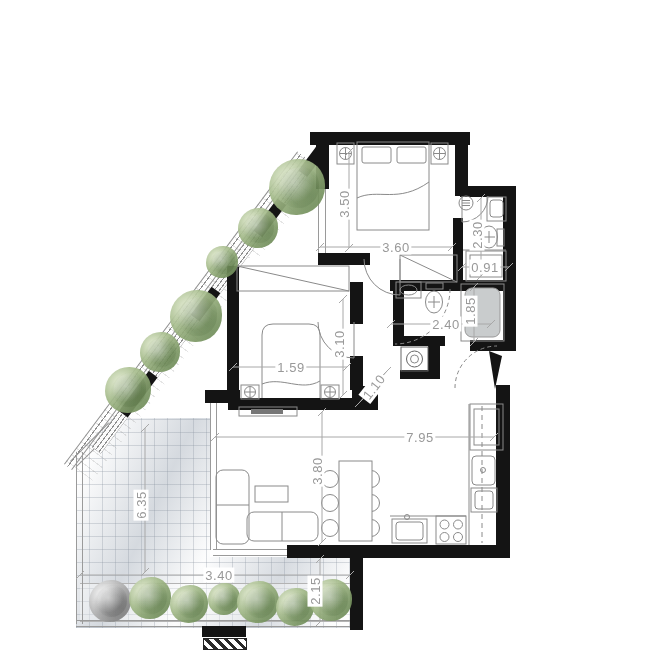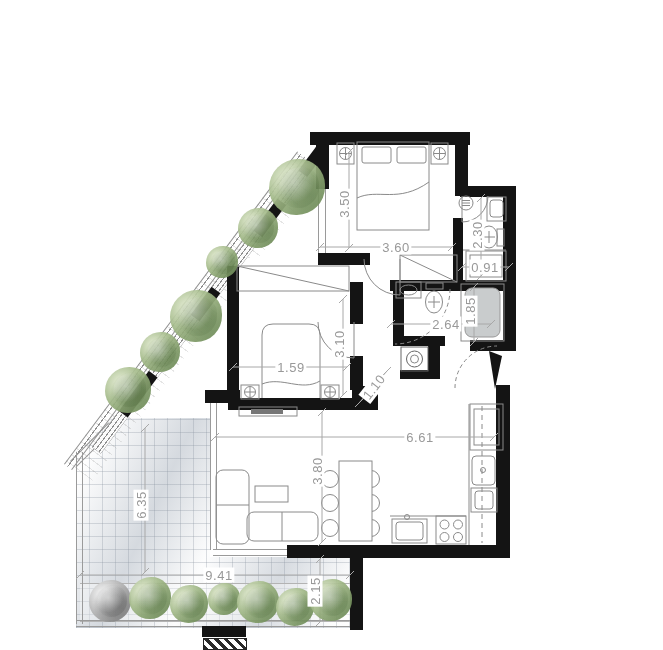--- a/index.html
+++ b/index.html
@@ -283,24 +283,24 @@
       <div class="tree" style="left: 237px; top: 581px; width: 42px; height: 42px;"></div>
       <div class="tree" style="left: 276px; top: 588px; width: 38px; height: 38px;"></div>
       <div class="tree" style="left: 310px; top: 579px; width: 42px; height: 42px;"></div>
     </div>
 
   <div id="dimlabels">
       <div class="dimlabel" style="left: 344px; top: 204px; transform: translate(-50%, -50%) rotate(-90deg);">3.50</div>
       <div class="dimlabel" style="left: 396px; top: 247px; transform: translate(-50%, -50%) rotate(0deg);">3.60</div>
       <div class="dimlabel" style="left: 477px; top: 235px; transform: translate(-50%, -50%) rotate(-90deg);">2.30</div>
       <div class="dimlabel" style="left: 485px; top: 267px; transform: translate(-50%, -50%) rotate(0deg);">0.91</div>
-      <div class="dimlabel" style="left: 446px; top: 324px; transform: translate(-50%, -50%) rotate(0deg);">2.64</div>
+      <div class="dimlabel" style="left: 446px; top: 324px; transform: translate(-50%, -50%) rotate(0deg);">2.40</div>
       <div class="dimlabel" style="left: 470px; top: 311px; transform: translate(-50%, -50%) rotate(-90deg);">1.85</div>
       <div class="dimlabel" style="left: 291px; top: 367px; transform: translate(-50%, -50%) rotate(0deg);">1.59</div>
       <div class="dimlabel" style="left: 339px; top: 344px; transform: translate(-50%, -50%) rotate(-90deg);">3.10</div>
       <div class="dimlabel" style="left: 374px; top: 387px; transform: translate(-50%, -50%) rotate(-52deg);">1.10</div>
-      <div class="dimlabel" style="left: 420px; top: 437px; transform: translate(-50%, -50%) rotate(0deg);">6.61</div>
+      <div class="dimlabel" style="left: 420px; top: 437px; transform: translate(-50%, -50%) rotate(0deg);">7.95</div>
       <div class="dimlabel" style="left: 317px; top: 471px; transform: translate(-50%, -50%) rotate(-90deg);">3.80</div>
       <div class="dimlabel" style="left: 141px; top: 505px; transform: translate(-50%, -50%) rotate(-90deg);">6.35</div>
-      <div class="dimlabel" style="left: 219px; top: 575px; transform: translate(-50%, -50%) rotate(0deg);">9.41</div>
+      <div class="dimlabel" style="left: 219px; top: 575px; transform: translate(-50%, -50%) rotate(0deg);">3.40</div>
       <div class="dimlabel" style="left: 315px; top: 591px; transform: translate(-50%, -50%) rotate(-90deg);">2.15</div>
     </div>
 </div>
 
 </body></html>

